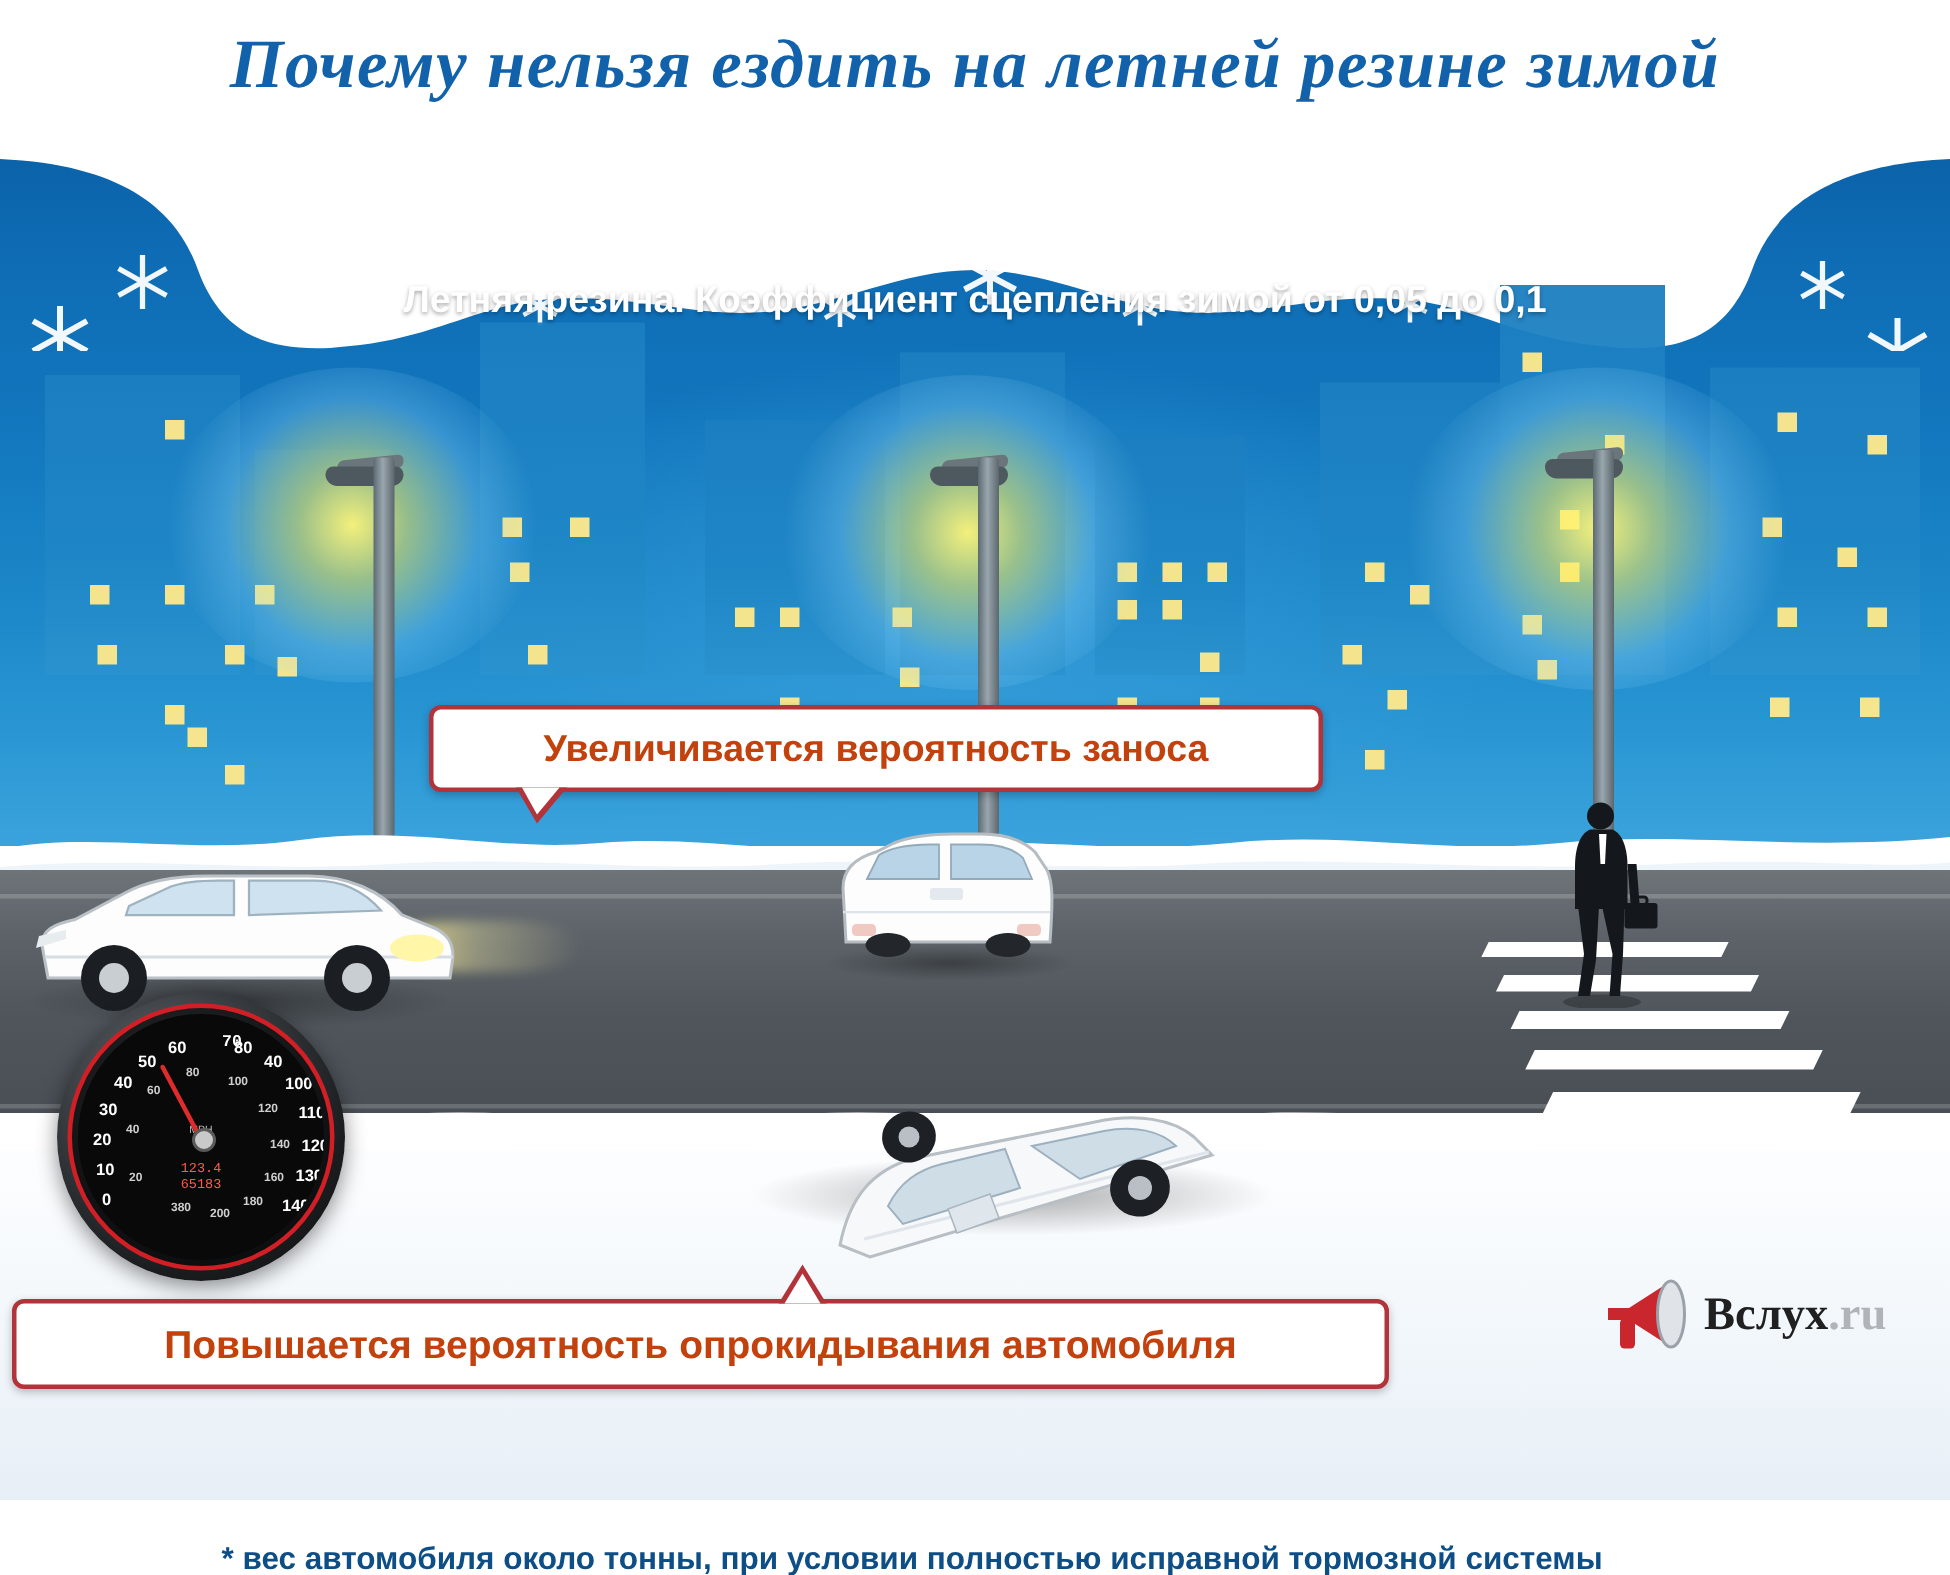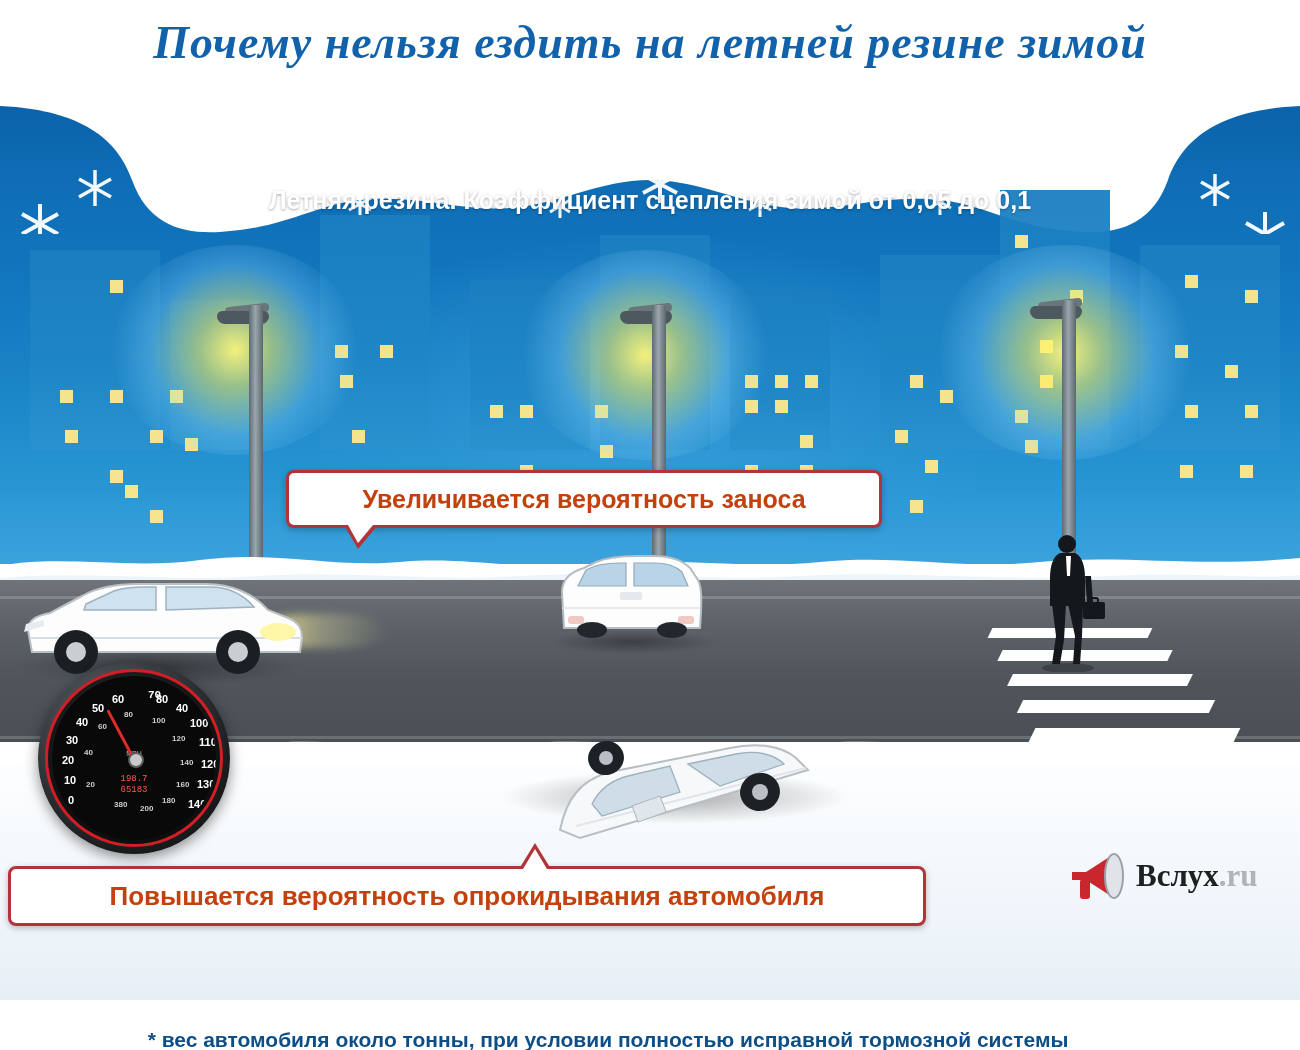--- a/index.html
+++ b/index.html
@@ -377,21 +377,21 @@
       <div class="gnum s" style="left:128px;top:82px;">140</div>
       <div class="gnum s" style="left:124px;top:104px;">160</div>
       <div class="gnum s" style="left:110px;top:120px;">180</div>
       <div class="gnum s" style="left:88px;top:128px;">200</div>
       <div class="gnum s" style="left:62px;top:124px;">380</div>
 
       <div class="mph">MPH</div>
       <div class="needle"></div>
       <div class="hub"></div>
       <div class="odo">
-        <div>198.7</div>
+        <div>123.4</div>
         <div>65183</div>
       </div>
     </div>
   </div>
 
   <div class="logo">
     <svg width="70" height="60" viewBox="0 0 70 60">
       <path d="M4,26 L18,26 L46,8 L46,52 L18,34 L4,34 Z" fill="#c9272d"></path>
       <ellipse cx="46" cy="30" rx="9" ry="22" fill="#e0e4e8" stroke="#9aa1a8" stroke-width="2"></ellipse>
       <rect x="12" y="33" width="10" height="20" rx="3" fill="#c9272d"></rect>

